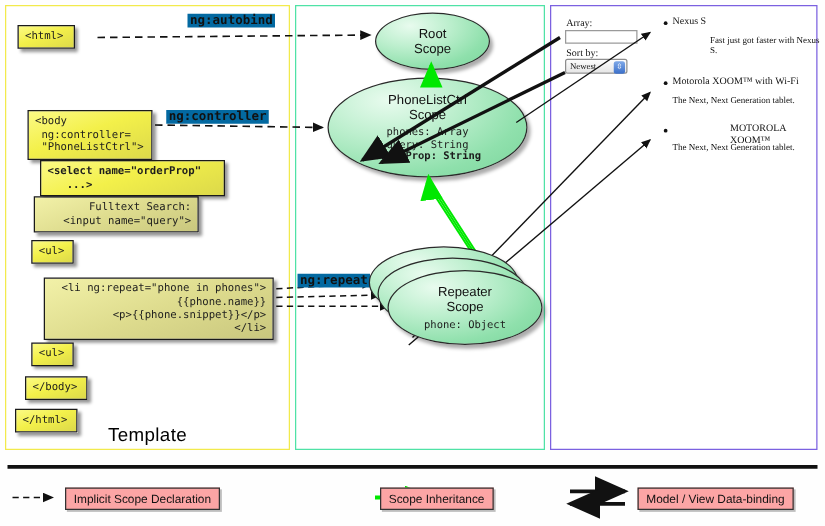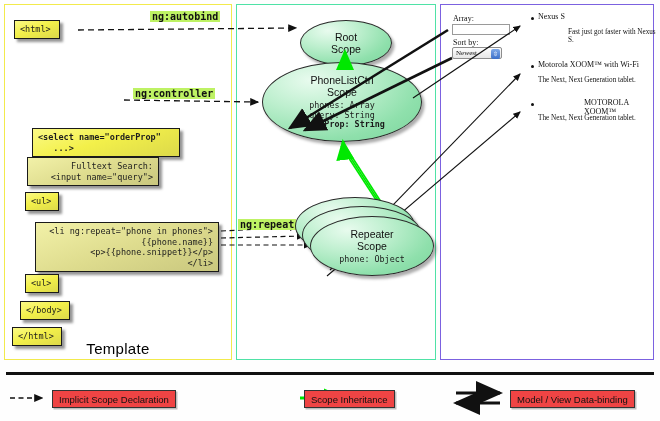--- a/index.html
+++ b/index.html
@@ -34,21 +34,21 @@
            background:radial-gradient(ellipse at 30% 22%,#e8fbee 0%,#bdefce 35%,#8fe0ac 70%,#7ad49b 100%);
            box-shadow:2.5px 3px 3px rgba(0,0,0,.33);
            display:flex;flex-direction:column;align-items:center;justify-content:center;
            text-align:center;color:#111;}
   .ell-title{font-size:10.5px;line-height:12px;font-family:"Liberation Sans",sans-serif;}
   .ell-props{font-family:"DejaVu Sans Mono","Liberation Mono",monospace;
              font-size:8.4px;line-height:9.6px;margin-top:3px;color:#1b1b1b;}
 
   
   .conn-label{position:absolute;font-family:"DejaVu Sans Mono","Liberation Mono",monospace;
-              font-size:10px;font-weight:bold;color:#111;background:#bef264;padding:0 2px;}
+              font-size:10px;font-weight:bold;color:#111;background:#0369a1;padding:0 2px;}
 
   
   .v-label{position:absolute;font-family:"Liberation Serif",serif;font-size:8px;color:#111;}
   .v-input{position:absolute;box-sizing:border-box;border:1px solid #9a9a9a;
            background:#fff;height:11px;}
   .v-select{position:absolute;box-sizing:border-box;height:12px;
             border:1px solid #8d8d8d;border-radius:2px;
             background:linear-gradient(180deg,#fdfdfd 0%,#e6e6e6 100%);
             font-family:"Liberation Serif",serif;font-size:7px;color:#111;
             padding:1px 3px;display:flex;align-items:center;}
@@ -57,49 +57,52 @@
             color:#fff;font-size:6px;display:flex;align-items:center;justify-content:center;
             line-height:1;}
   .phone-item{position:absolute;font-family:"Liberation Serif",serif;color:#111;}
   .phone-name{font-size:8px;}
   .phone-snip{font-size:7.2px;}
   .bullet{position:absolute;width:3px;height:3px;border-radius:50%;background:#111;}
 
   
   #legend-rule{position:absolute;left:6px;top:372px;width:648px;height:2.5px;background:#111;}
   .legend-box{position:absolute;box-sizing:border-box;border:1.4px solid #333;
-              background:#ef4444;font-family:"Liberation Sans",sans-serif;font-size:9.5px;
+              background:#fca5a5;font-family:"Liberation Sans",sans-serif;font-size:9.5px;
               color:#111;padding:2.5px 6px;box-shadow:1.5px 1.5px 0 rgba(0,0,0,.25);}
   svg.ov{position:absolute;left:0;top:0;width:660px;height:421px;
          pointer-events:none;overflow:visible;}
 </style>
 </head>
 <body>
 
 <div id="root">
 
   <div class="panel" id="panel-template"></div>
   <div class="panel" id="panel-model"></div>
   <div class="panel" id="panel-view"></div>
 
   <div class="codebox" style="left:14px;top:20px;width:46px;">&lt;html&gt;</div>
+  <div class="codebox" style="left:22px;top:88px;width:100px;">&lt;body
+ ng:controller=
+ "PhoneListCtrl"&gt;</div>
   <div class="codebox bold" style="left:32px;top:128px;width:148px;">&lt;select name="orderProp"
    ...&gt;</div>
   <div class="codebox gray" style="left:27px;top:157px;width:132px;">Fulltext Search:
    &lt;input name="query"&gt;</div>
   <div class="codebox" style="left:25px;top:192px;width:34px;">&lt;ul&gt;</div>
   <div class="codebox gray" style="left:35px;top:222px;width:184px;">&lt;li ng:repeat="phone in phones"&gt;
    {{phone.name}}
    &lt;p&gt;{{phone.snippet}}&lt;/p&gt;
 &lt;/li&gt;</div>
   <div class="codebox" style="left:25px;top:274px;width:34px;">&lt;ul&gt;</div>
   <div class="codebox" style="left:20px;top:301px;width:50px;">&lt;/body&gt;</div>
   <div class="codebox" style="left:12px;top:327px;width:50px;">&lt;/html&gt;</div>
 
-  <div class="ellipse" id="ell-root" style="left:300px;top:20px;width:90px;height:44px;">
+  <div class="ellipse" id="ell-root" style="left:300px;top:10px;width:90px;height:44px;">
     <div class="ell-title">Root</div>
     <div class="ell-title">Scope</div>
   </div>
 
   <div class="ellipse" id="ell-plc" style="left:262px;top:62px;width:158px;height:78px;">
     <div class="ell-title">PhoneListCtrl</div>
     <div class="ell-title">Scope</div>
     <div class="ell-props">
       <div>phones: Array</div>
       <div>query: String</div>

